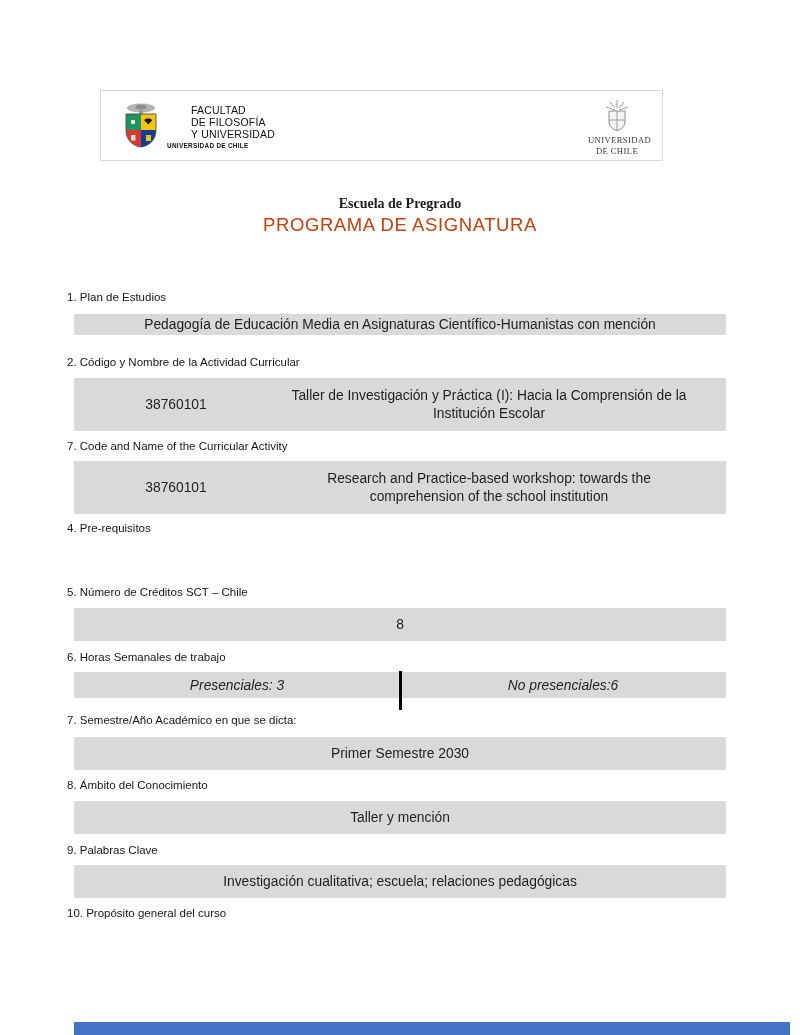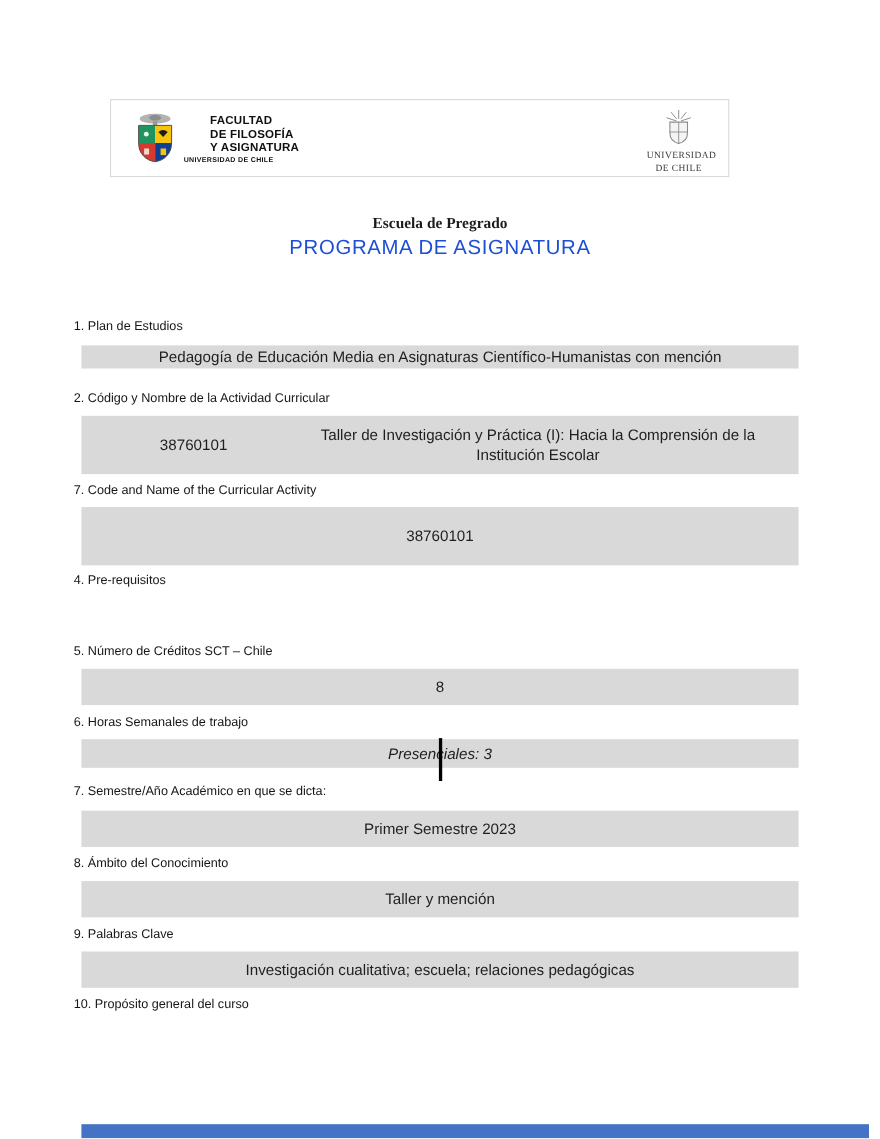--- a/index.html
+++ b/index.html
@@ -7,35 +7,35 @@
     position:relative; width:800px; height:1035px; background:#fff;
     font-family:"Liberation Sans", sans-serif; color:#1c1c1c; overflow:hidden;
   }
   
   .band {
     position:absolute; left:100px; top:90px; width:563px; height:71px;
     border:1px solid var(--band_border,#d9d9d9); background:#fff; box-sizing:border-box;
   }
   .fac-group { position:absolute; left:21px; top:11px; display:flex; gap:7px; align-items:flex-start; }
   .fac-text { padding-top:2px; }
-  .fac-line { font-size:10.5px; font-weight:bold; line-height:12px; letter-spacing:.2px; color:#111;padding-left:24px; }
+  .fac-line { font-size:10.5px; font-weight:normal; line-height:12px; letter-spacing:.2px; color:#111;padding-left:24px; }
   .fac-sub  { font-size:6.4px; font-weight:bold; margin-top:2px; letter-spacing:.3px; color:#111; }
   .anniv-group { position:absolute; right:16px; top:8px; display:flex; gap:20px; align-items:flex-start; }
   .uch-col { width:58px; text-align:center; }
   .uch-name { font-family:"Liberation Serif",serif; font-size:8.6px; line-height:9.5px; color:#3a3a3a; letter-spacing:.4px; margin-top:1px; }
   .num-col { text-align:center; width:72px; }
   .num180 { font-family:"Liberation Serif",serif; font-size:44px; line-height:38px; font-weight:400; color:#262626; letter-spacing:-1px; }
   .anos { font-family:"Liberation Serif",serif; font-size:8.5px; font-weight:bold; letter-spacing:5px; color:#2e2e2e; margin:1px 0 1px 3px; }
   .tagline { font-size:5.8px; font-weight:bold; line-height:7px; letter-spacing:.3px; color:#2e2e2e;
              border-top:1px solid #555; border-bottom:1px solid #555; padding:1px 0; }
   
   .t-school { position:absolute; left:0; top:196px; width:100%; text-align:center;
               font-family:"Liberation Serif",serif; font-weight:bold; font-size:14px; }
   .t-program { position:absolute; left:0; top:214px; width:100%; text-align:center;
-               font-size:18.5px; letter-spacing:.6px; color:#1d4ed8; }
+               font-size:18.5px; letter-spacing:.6px; color:#c2410c; }
   .t-subtitle { position:absolute; left:0; top:248px; width:100%; text-align:center;
                 font-size:11.5px; font-style:italic; }
   
   .slabel { position:absolute; left:67px; font-size:11.5px; line-height:14px; color:#161616; }
   .box {
     position:absolute; left:74px; width:652px; background:var(--box_fill,#d9d9d9);
     display:flex; align-items:center; justify-content:center;
     font-size:13.8px; color:#1f1f1f; text-align:center; box-sizing:border-box;
   }
   .box.left-align { justify-content:flex-start; padding-left:9px; font-size:14px; }
@@ -73,21 +73,21 @@
             <path d="M22 18 q4 -3.5 8.5 0 l-4.2 4.5 z" fill="#1c1c1c"></path>
             <rect x="9" y="33" width="4.5" height="5.5" fill="#f2d8ce"></rect>
             <rect x="24" y="33" width="5" height="6" fill="#f6c40e"></rect>
           </g>
           <path d="M4 12 h30 v16 c0 10 -7 16 -15 17 c-8 -1 -15 -7 -15 -17 z" fill="none" stroke="#4a4a4a" stroke-width="0.9"></path>
         </svg>
       </span>
       <div class="fac-text">
         <div class="fac-line">FACULTAD</div>
         <div class="fac-line">DE FILOSOFÍA</div>
-        <div class="fac-line">Y ASIGNATURA</div>
+        <div class="fac-line">Y UNIVERSIDAD</div>
         <div class="fac-sub">UNIVERSIDAD DE CHILE</div>
       </div>
     </div>
 
     <div class="anniv-group">
       <div class="uch-col">
         <span>
           <svg width="26" height="32" viewBox="0 0 26 32">
             <g stroke="#8c8c8c" stroke-width="0.9" fill="none">
               <path d="M13 1 v8"></path>
@@ -115,35 +115,38 @@
   <div class="slabel" style="top:355px">2. Código y Nombre de la Actividad Curricular</div>
   <div class="box split" style="top:378px;height:53px">
     <div class="code-cell">38760101</div>
     <div class="name-cell">Taller de Investigación y Práctica (I): Hacia la Comprensión de la
 Institución Escolar</div>
   </div>
 
   <div class="slabel" style="top:439px">7. Code and Name of the Curricular Activity</div>
   <div class="box split" style="top:461px;height:53px">
     <div class="code-cell">38760101</div>
+    <div class="name-cell">Research and Practice-based workshop: towards the
+comprehension of the school institution</div>
   </div>
 
   <div class="slabel" style="top:521px">4. Pre-requisitos</div>
 
   <div class="slabel" style="top:585px">5. Número de Créditos SCT – Chile</div>
   <div class="box" style="top:608px;height:33px">8</div>
 
   <div class="slabel" style="top:650px">6. Horas Semanales de trabajo</div>
   <div class="box" style="top:672px;height:26px">
     <div class="half">Presenciales: 3</div>
+    <div class="half">No presenciales:6</div>
   </div>
   <div class="divider"></div>
 
   <div class="slabel" style="top:713px">7. Semestre/Año Académico en que se dicta:</div>
-  <div class="box" style="top:737px;height:33px">Primer Semestre 2023</div>
+  <div class="box" style="top:737px;height:33px">Primer Semestre 2030</div>
 
   <div class="slabel" style="top:778px">8. Ámbito del Conocimiento</div>
   <div class="box" style="top:801px;height:33px">Taller y mención</div>
 
   <div class="slabel" style="top:843px">9. Palabras Clave</div>
   <div class="box" style="top:865px;height:33px">Investigación cualitativa; escuela; relaciones pedagógicas</div>
 
   <div class="slabel" style="top:906px">10. Propósito general del curso</div>
 
   <div class="bottom-bar"></div>

